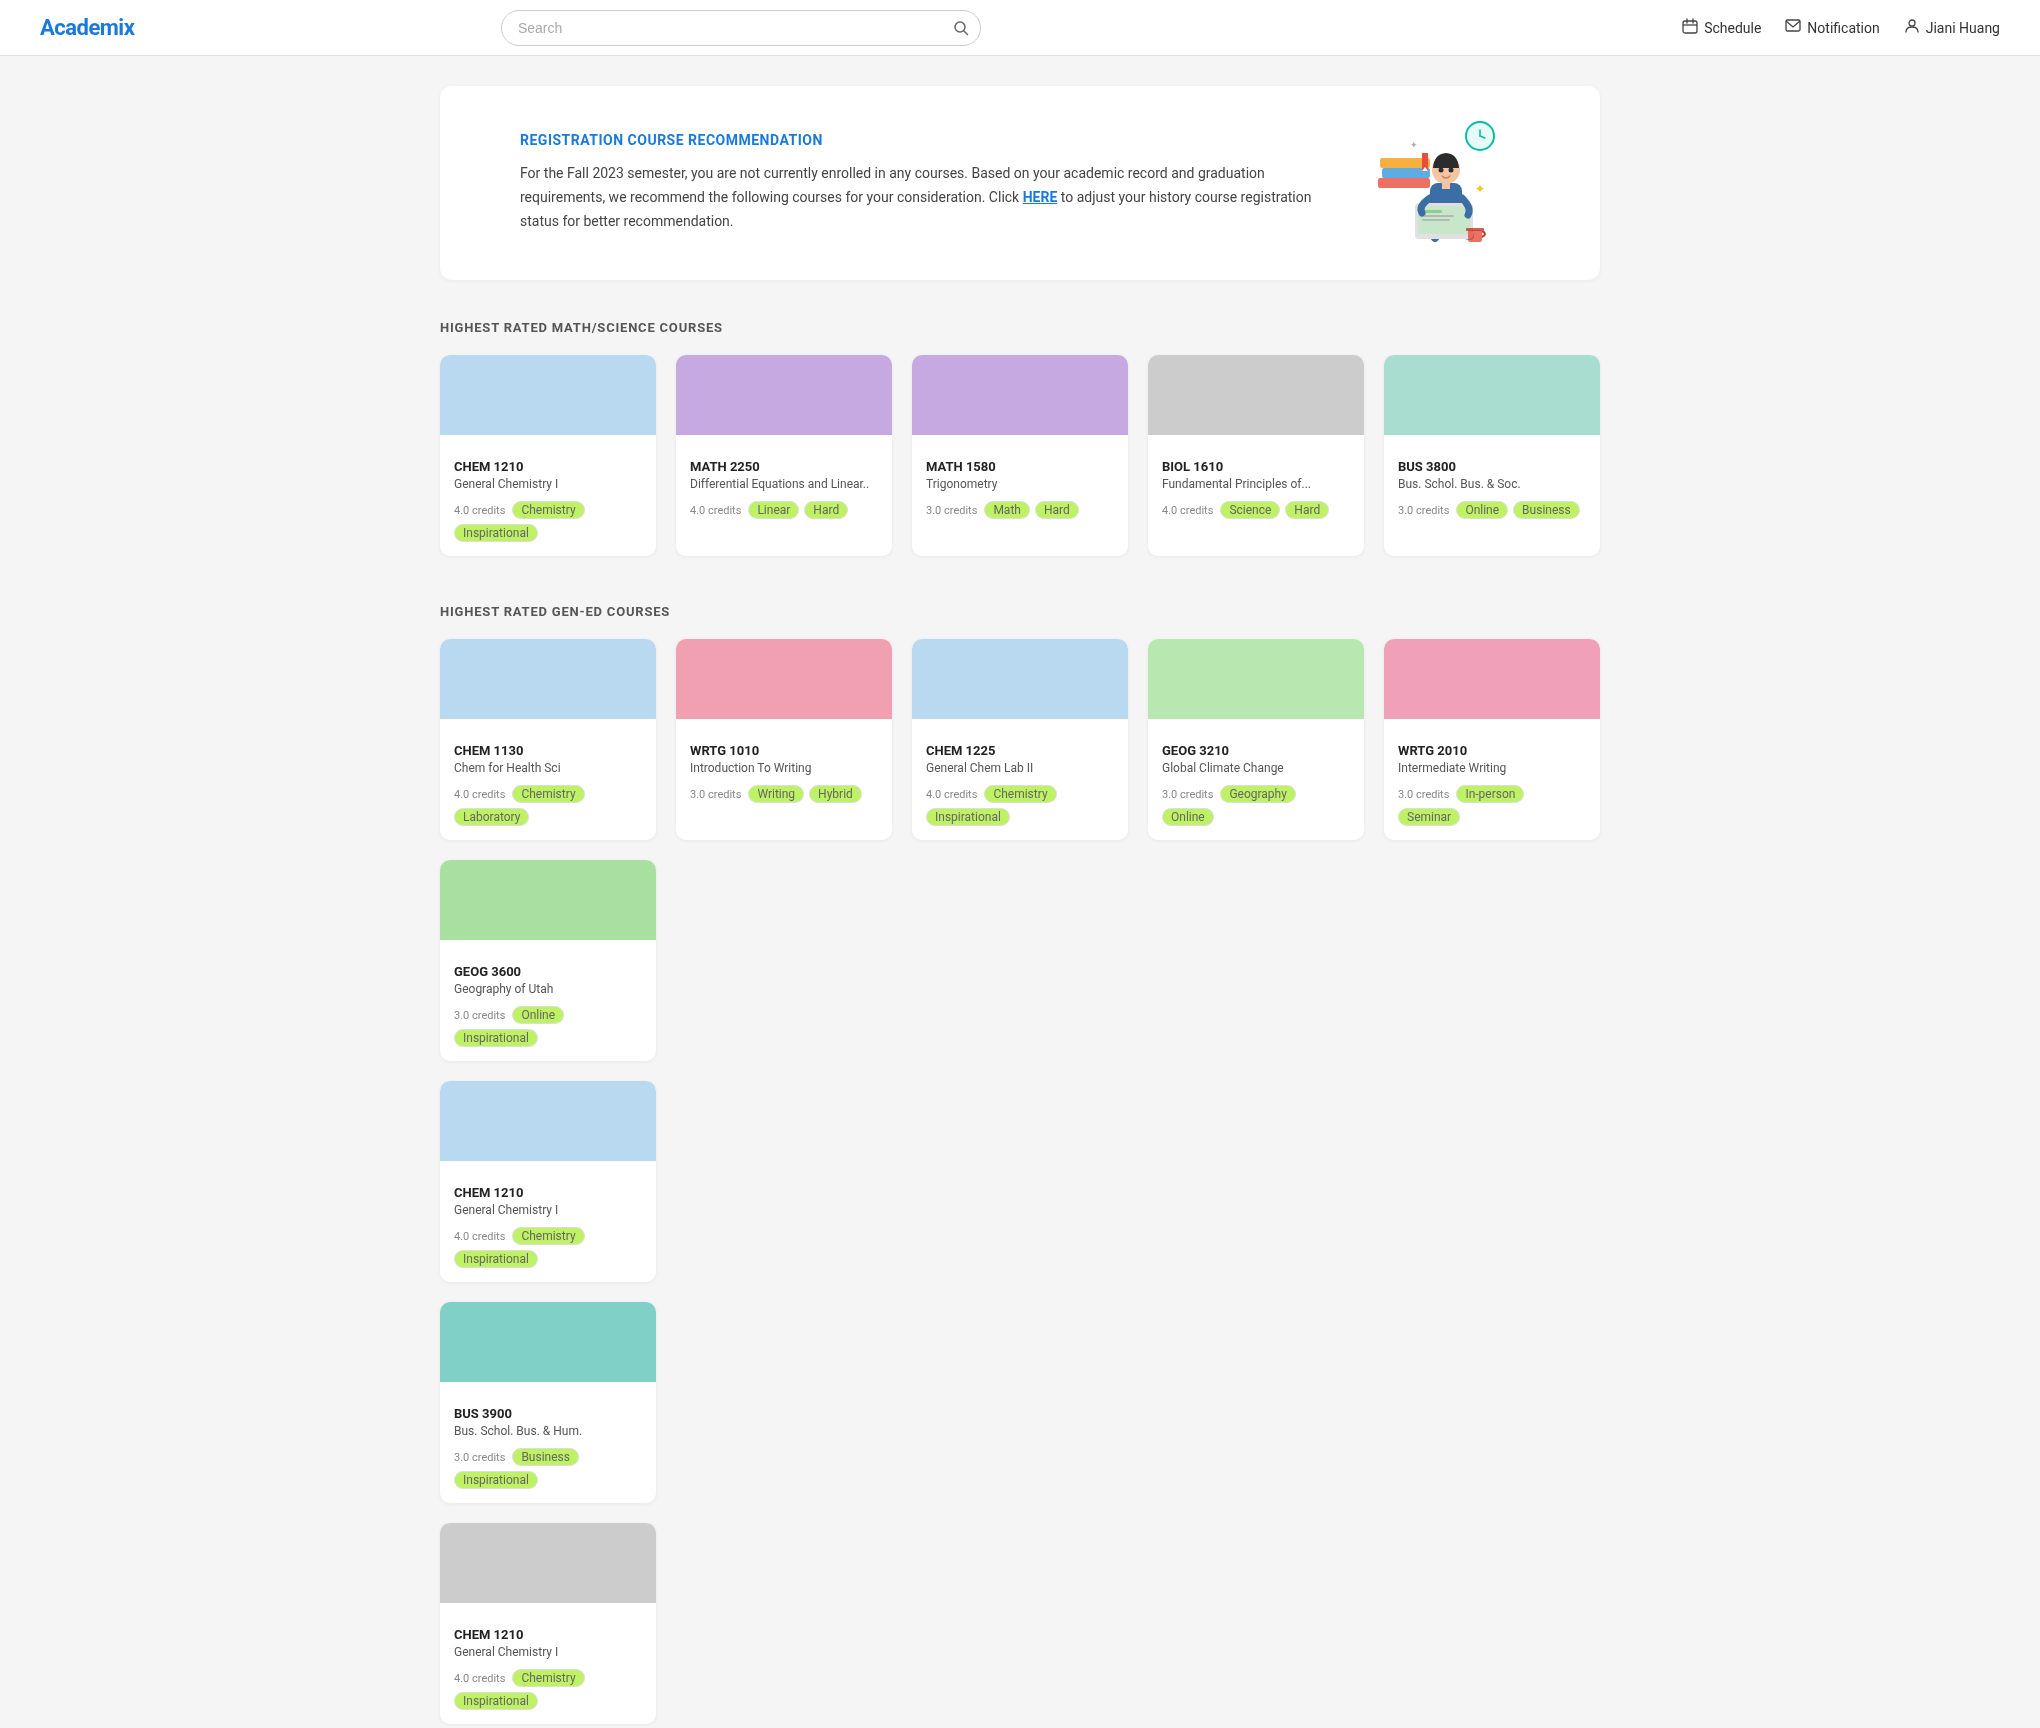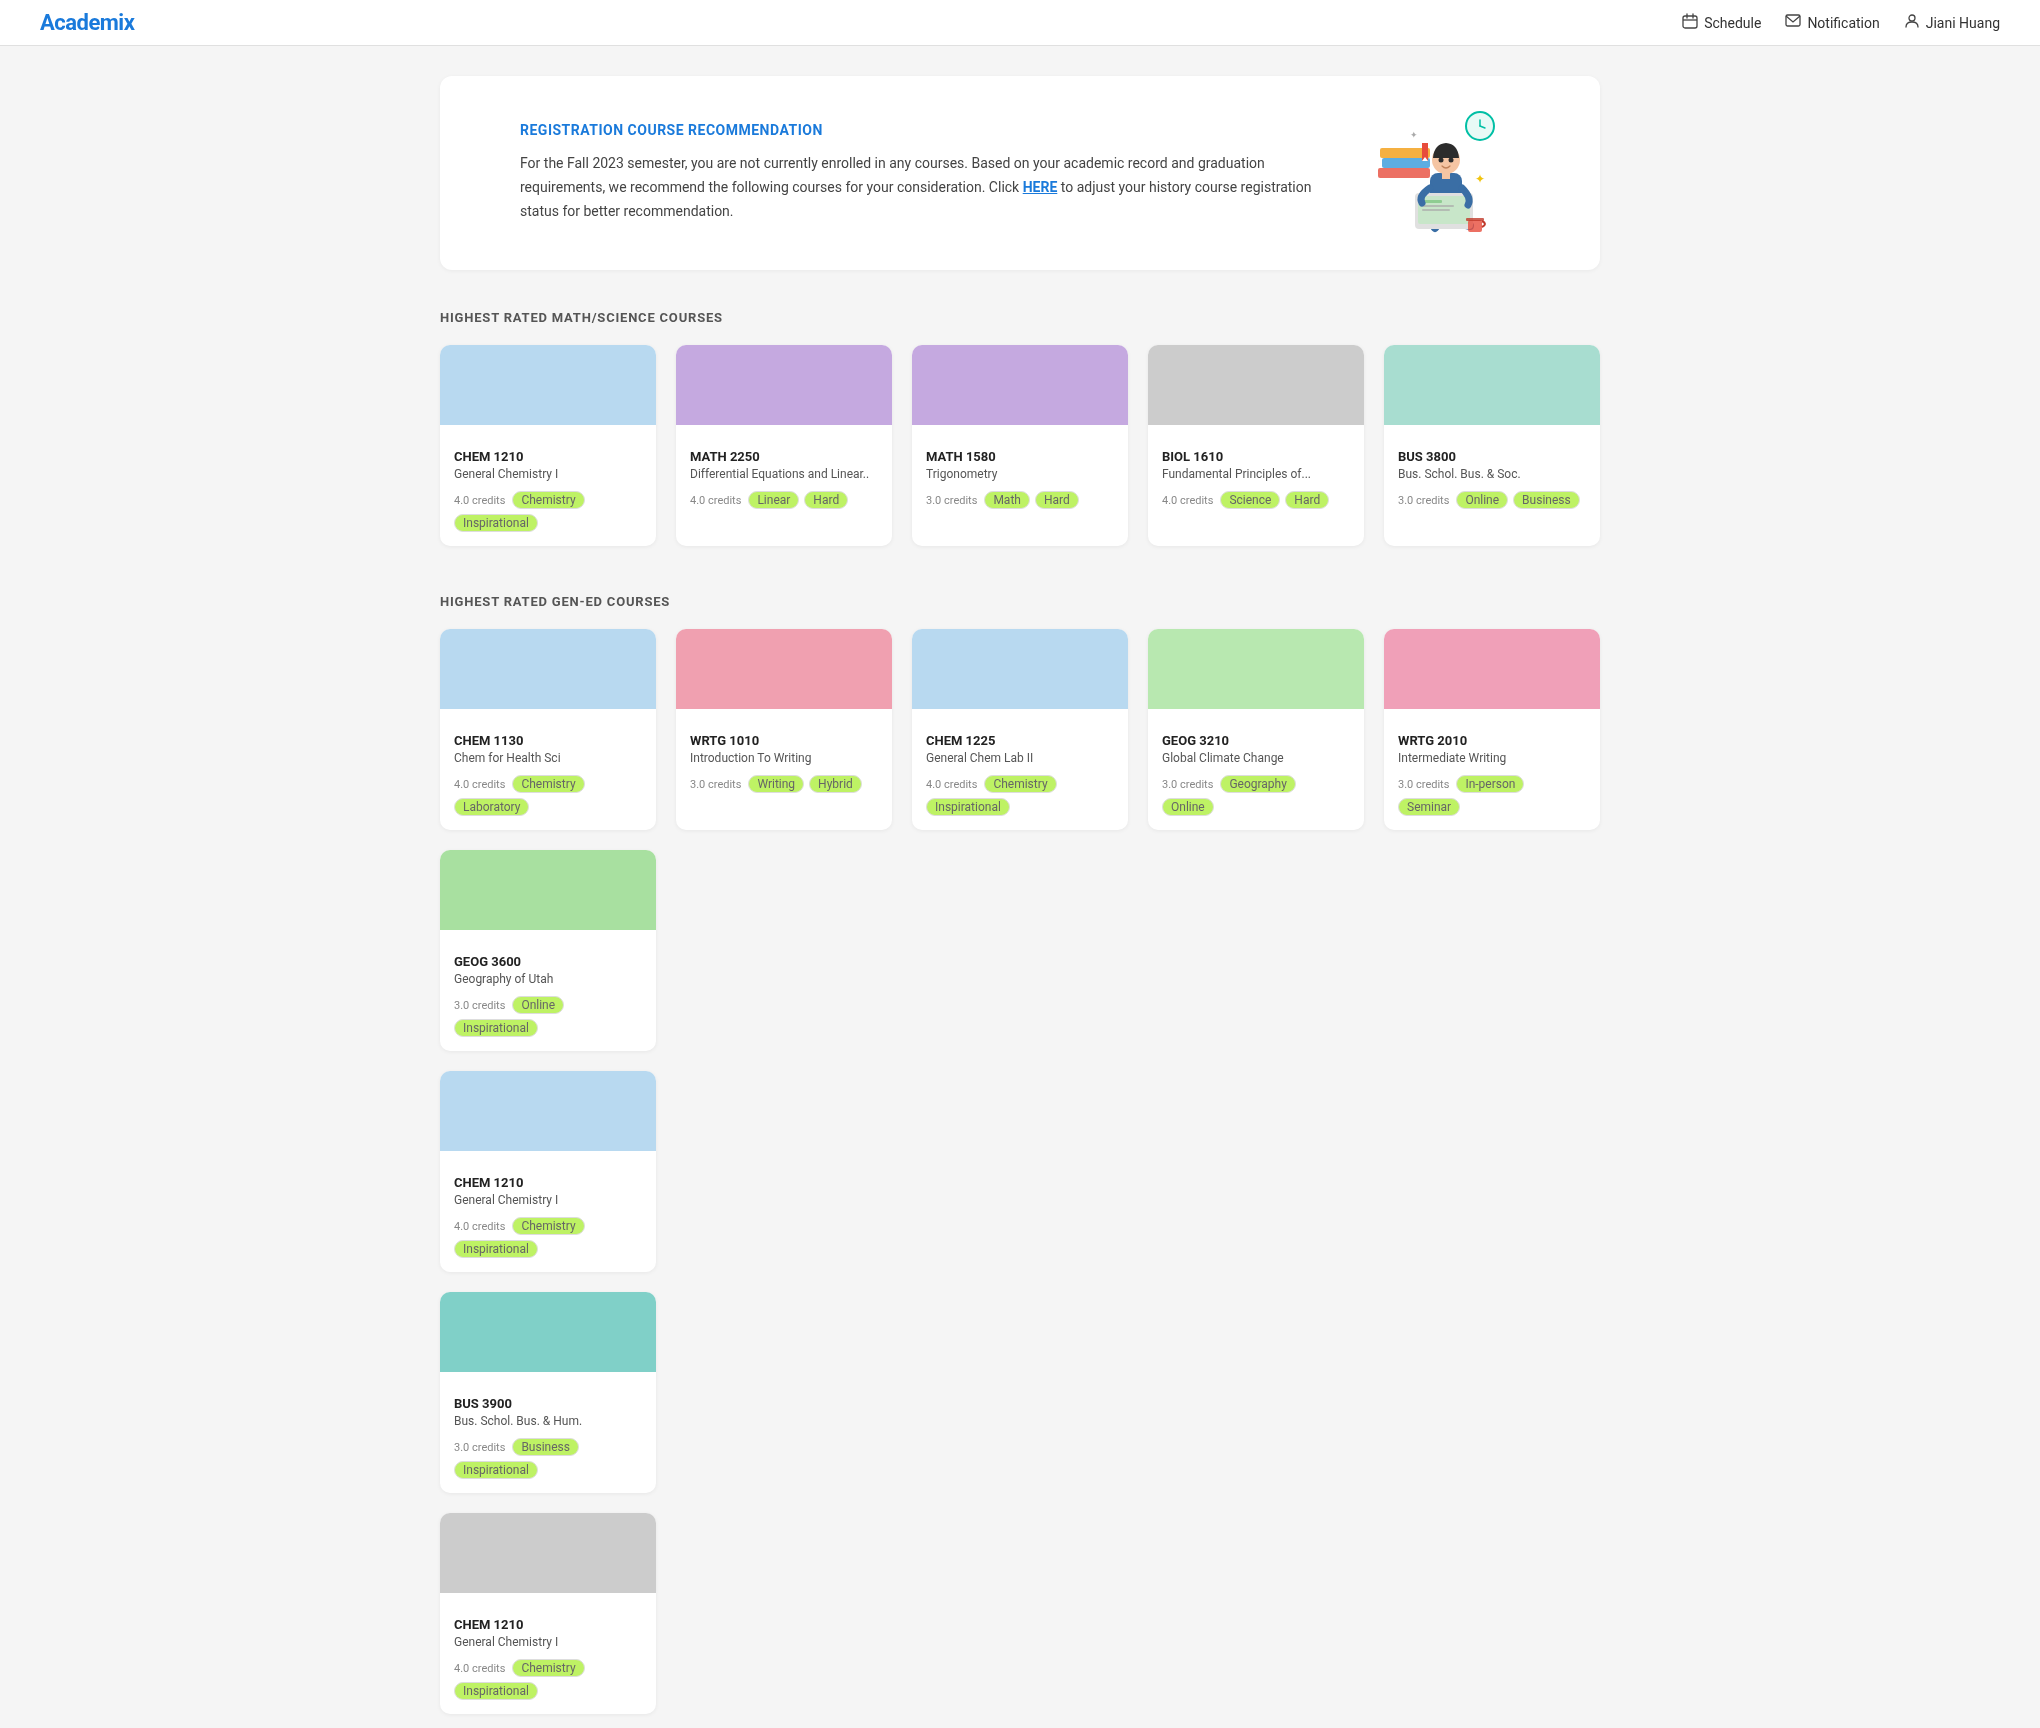--- a/index.html
+++ b/index.html
@@ -6,21 +6,21 @@
     body {
       font-family: -apple-system, BlinkMacSystemFont, 'Segoe UI', Roboto, sans-serif;
       background: #f5f5f5;
       color: #333;
       min-height: 100vh;
     }
 
     
     .navbar {
       background: #fff;
-      height: 46px;
+      height: 56px;
       display: flex;
       align-items: center;
       padding: 4px 40px;
       border-bottom: 1px solid #e0e0e0;
       position: sticky;
       top: 0;
       z-index: 100;
       gap: 32px;
     }
     .navbar-brand {
@@ -211,20 +211,29 @@
       width: 160px;
       height: 130px;
     }
   </style>
 </head>
 <body>
 
 <nav class="navbar">
   <span class="navbar-brand">Academix</span>
 
+  <div class="navbar-search">
+    <input type="text" placeholder="Search" style="">
+    <button class="search-btn">
+      <svg width="16" height="16" viewBox="0 0 16 16" fill="none">
+        <circle cx="7" cy="7" r="5" stroke="#666" stroke-width="1.5"></circle>
+        <line x1="11" y1="11" x2="14.5" y2="14.5" stroke="#666" stroke-width="1.5" stroke-linecap="round"></line>
+      </svg>
+    </button>
+  </div>
 
   <div class="navbar-actions">
     <a class="nav-action">
       <span class="nav-icon">
         <svg width="16" height="16" viewBox="0 0 16 16" fill="none">
           <rect x="1" y="3" width="14" height="12" rx="2" stroke="#444" stroke-width="1.3"></rect>
           <line x1="1" y1="7" x2="15" y2="7" stroke="#444" stroke-width="1.3"></line>
           <line x1="5" y1="1" x2="5" y2="5" stroke="#444" stroke-width="1.3" stroke-linecap="round"></line>
           <line x1="11" y1="1" x2="11" y2="5" stroke="#444" stroke-width="1.3" stroke-linecap="round"></line>
         </svg>

